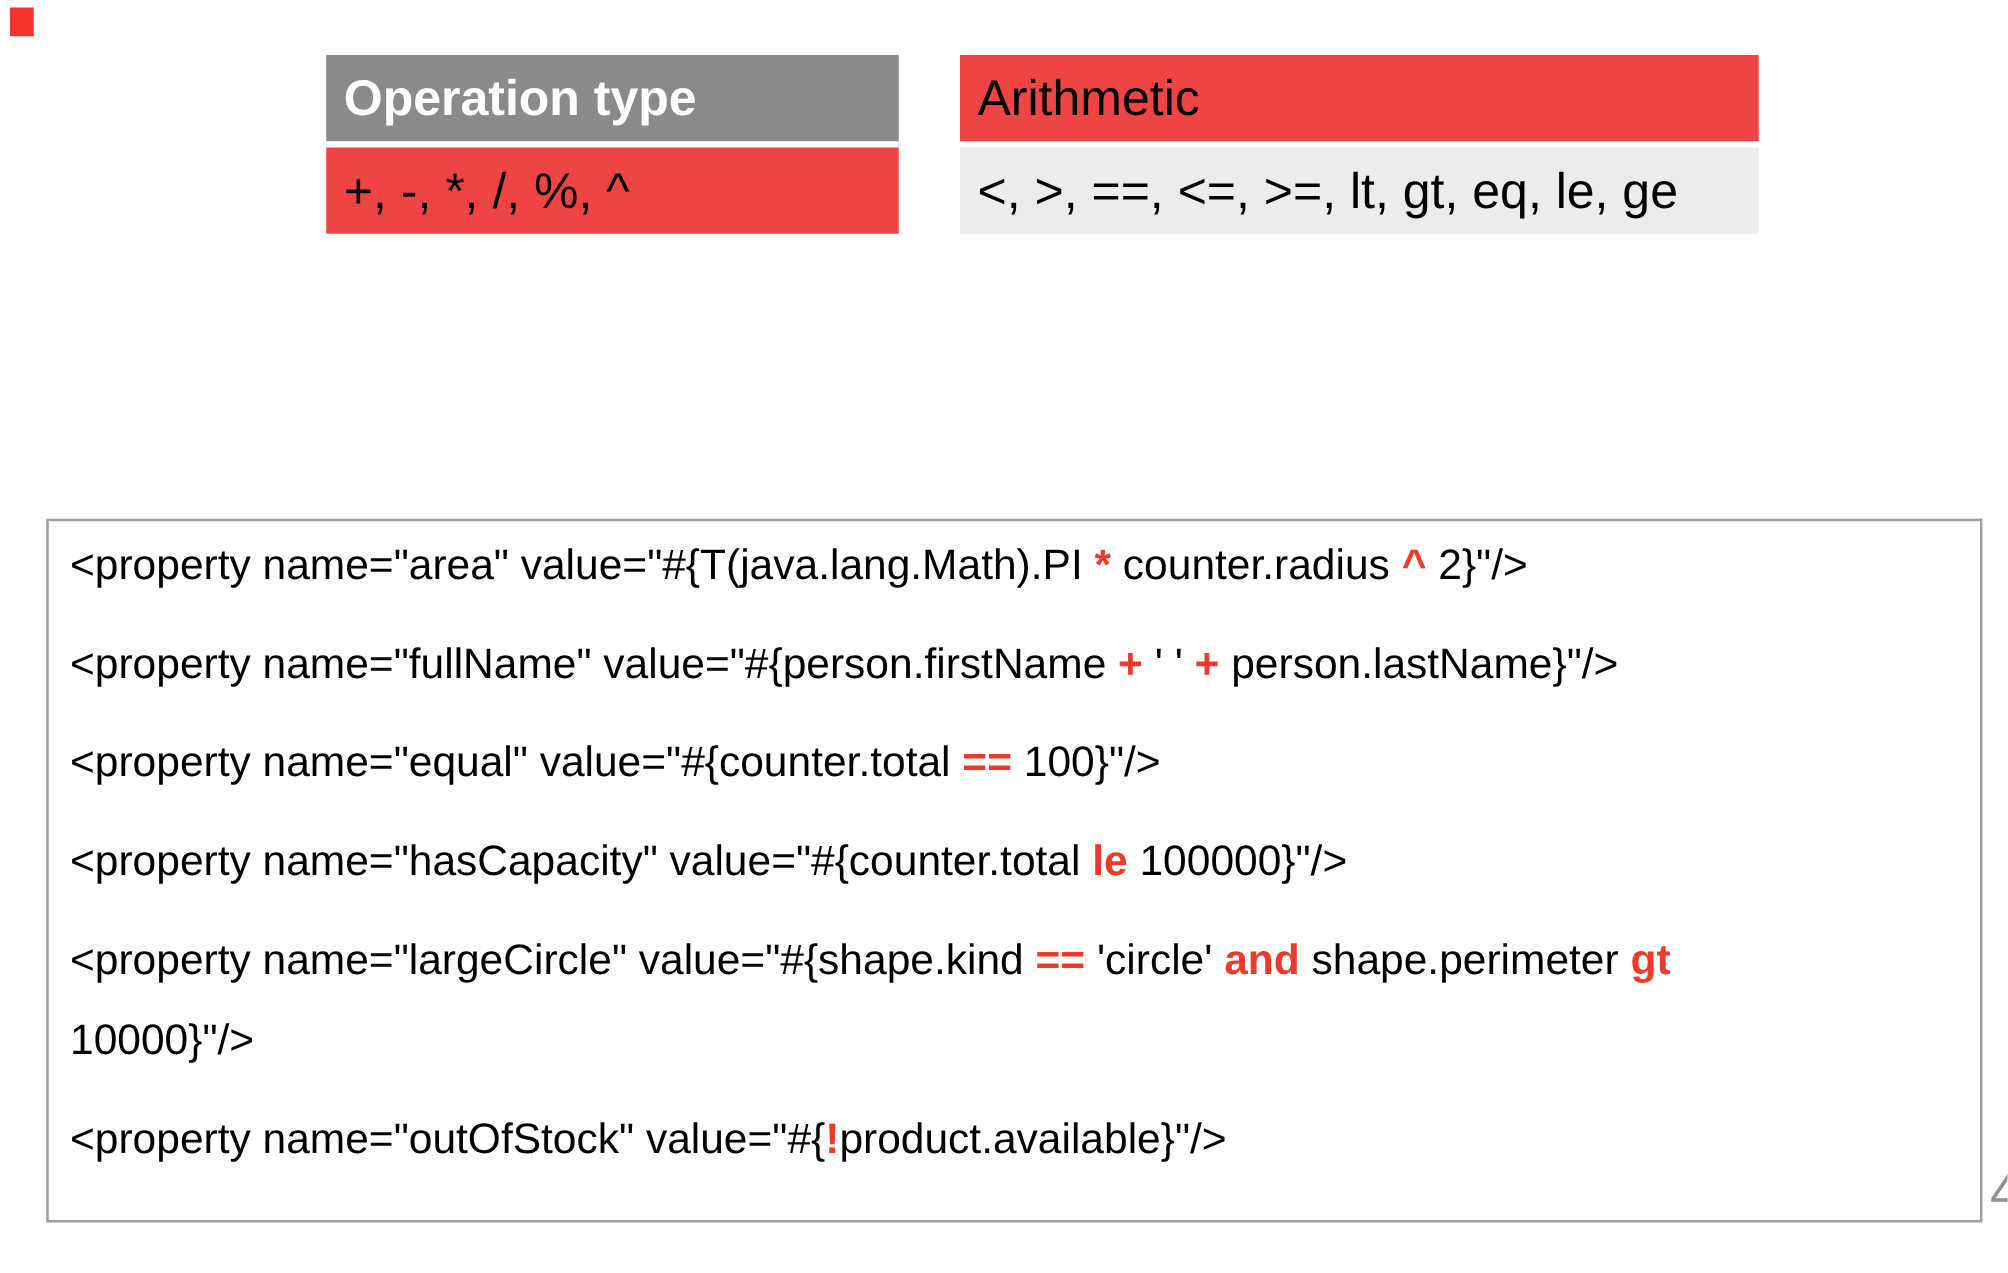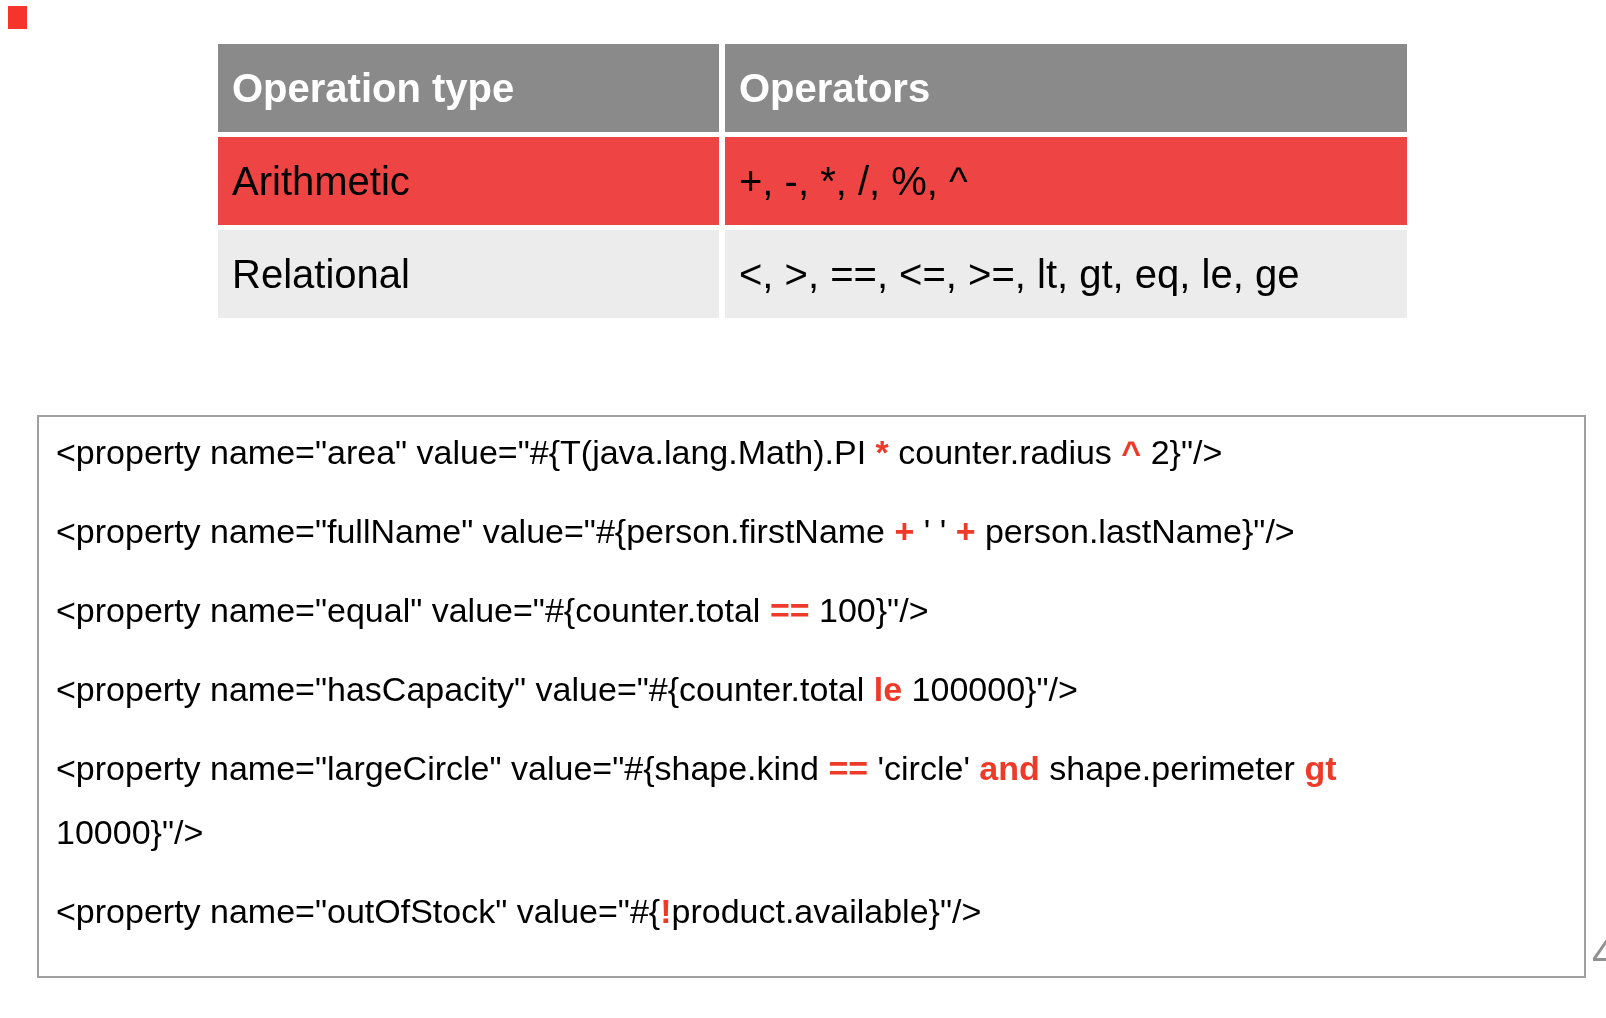--- a/index.html
+++ b/index.html
@@ -29,28 +29,29 @@
   
   .op-table {
     position: absolute;
     left: 218px;
     top: 44px;
     display: grid;
     grid-template-columns: 501px 682px;
     gap: 5px 6px;
   }
   .cell {
-    height: 88px;
+    height: 69px;
     display: flex;
     align-items: center;
     padding: 0 10px 0 14px;
     box-sizing: border-box;
     font-size: 40px;
     line-height: 1;
     letter-spacing: 0;
+    margin-left: 43px;
   }
   .cell.head {
     background: #8a8a8a;
     color: #ffffff;
     font-weight: bold;
   }
   .cell.dark  { background: #ef4444; }
   .cell.light { background: #ececec; }
 
   
@@ -87,26 +88,24 @@
     color: #919191;
   }
 </style>
 </head>
 <body>
 
 <div class="corner-marker"></div>
 
 <div class="op-table">
   <div class="cell head">Operation type</div>
-  <div class="cell head">Operators</div>
 
   <div class="cell dark">Arithmetic</div>
   <div class="cell dark">+, -, *, /, %, ^</div>
 
-  <div class="cell light">Relational</div>
   <div class="cell light">&lt;, &gt;, ==, &lt;=, &gt;=, lt, gt, eq, le, ge</div>
 
 </div>
 
 <div class="code-box" id="code-box">
     <div class="code-line"><span>&lt;property name="area" value="#{T(java.lang.Math).PI </span><span class="hl">*</span><span> counter.radius </span><span class="hl">^</span><span> 2}"/&gt;</span></div>
     <div class="code-line"><span>&lt;property name="fullName" value="#{person.firstName </span><span class="hl">+</span><span> ' ' </span><span class="hl">+</span><span> person.lastName}"/&gt;</span></div>
     <div class="code-line"><span>&lt;property name="equal" value="#{counter.total </span><span class="hl">==</span><span> 100}"/&gt;</span></div>
     <div class="code-line"><span>&lt;property name="hasCapacity" value="#{counter.total </span><span class="hl">le</span><span> 100000}"/&gt;</span></div>
     <div class="code-line tight"><span>&lt;property name="largeCircle" value="#{shape.kind </span><span class="hl">==</span><span> 'circle' </span><span class="hl">and</span><span> shape.perimeter </span><span class="hl">gt</span></div>

